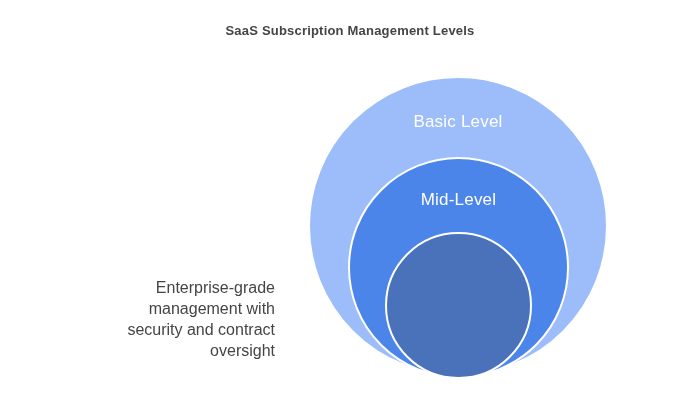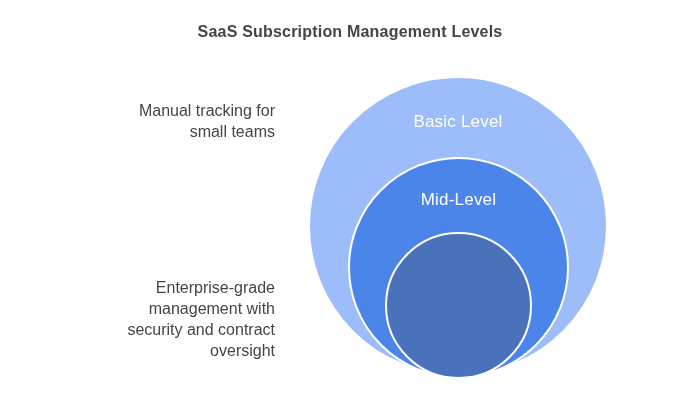--- a/index.html
+++ b/index.html
@@ -16,21 +16,21 @@
     height: 400px;
     background: var(--color-background, #ffffff);
     overflow: hidden;
   }
   .title {
     position: absolute;
     top: 23px;
     left: 0;
     width: 700px;
     text-align: center;
-    font-size: 16px;
+    font-size: 13px;
     font-weight: 600;
     letter-spacing: 0.2px;
     color: var(--color-text, #454545);
   }
   .desc {
     position: absolute;
     right: 425px;
     width: 230px;
     text-align: right;
     font-size: 16px;
@@ -77,22 +77,20 @@
   .label-mid      { left: 348px; top: 190px; width: 221px; }
   .label-advanced { left: 385px; top: 284px; width: 147px; line-height: 22px; }
 </style>
 </head>
 <body>
 
 <div class="stage">
 
   <div class="title">SaaS Subscription Management Levels</div>
 
-  <div class="desc desc-basic">Manual tracking for
-small teams</div>
 
 
   <div class="desc desc-advanced">Enterprise-grade
 management with
 security and contract
 oversight</div>
 
   <div class="circle circle-basic"></div>
 
   <div class="circle circle-mid"></div>

